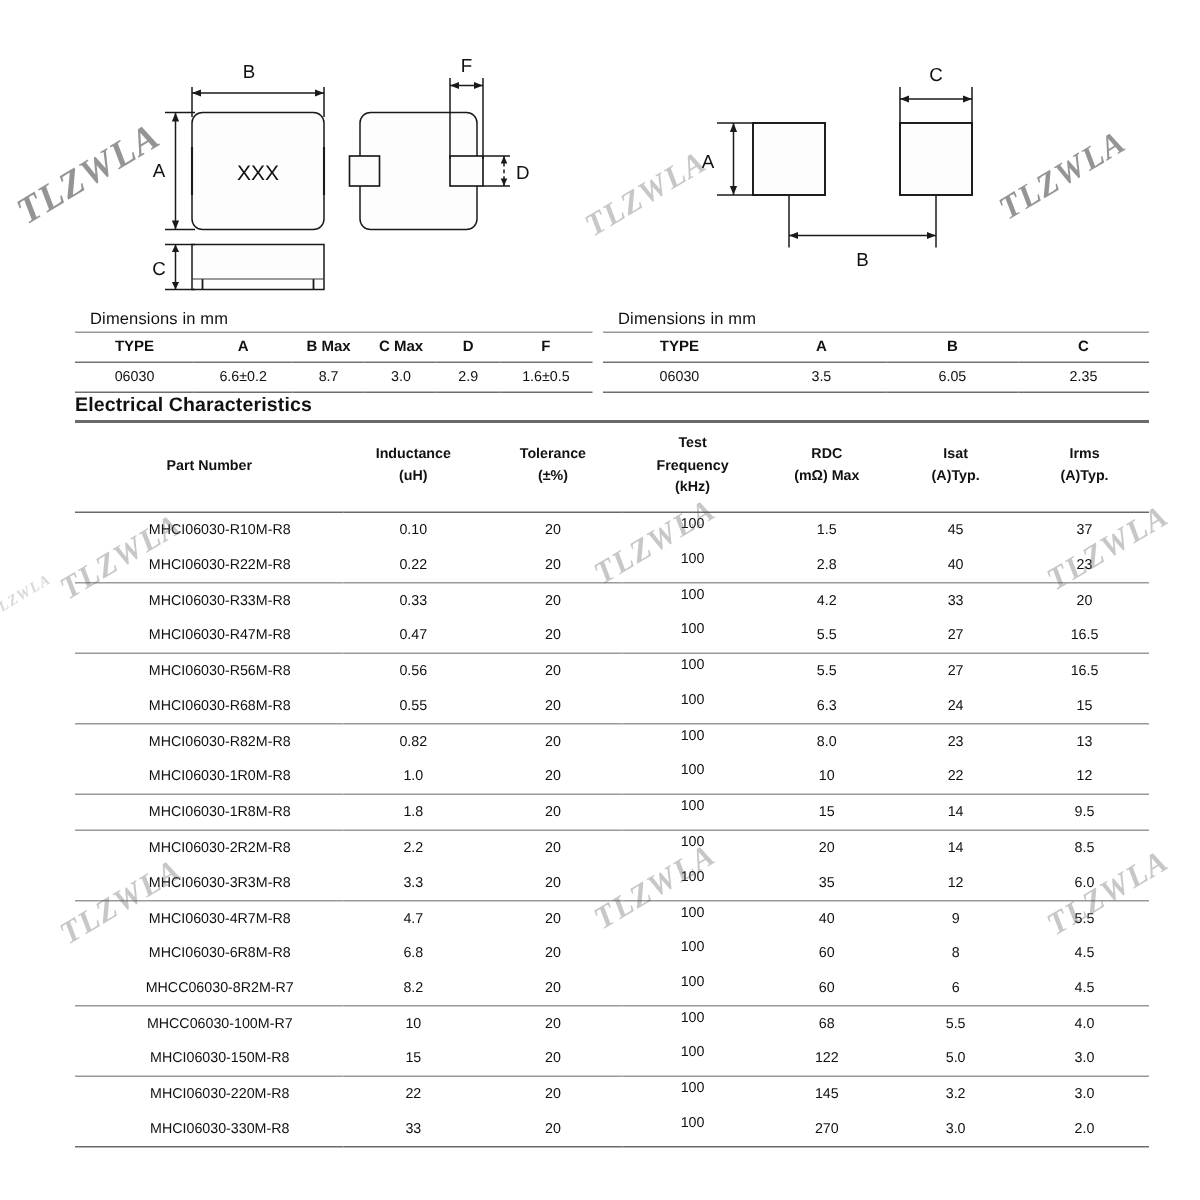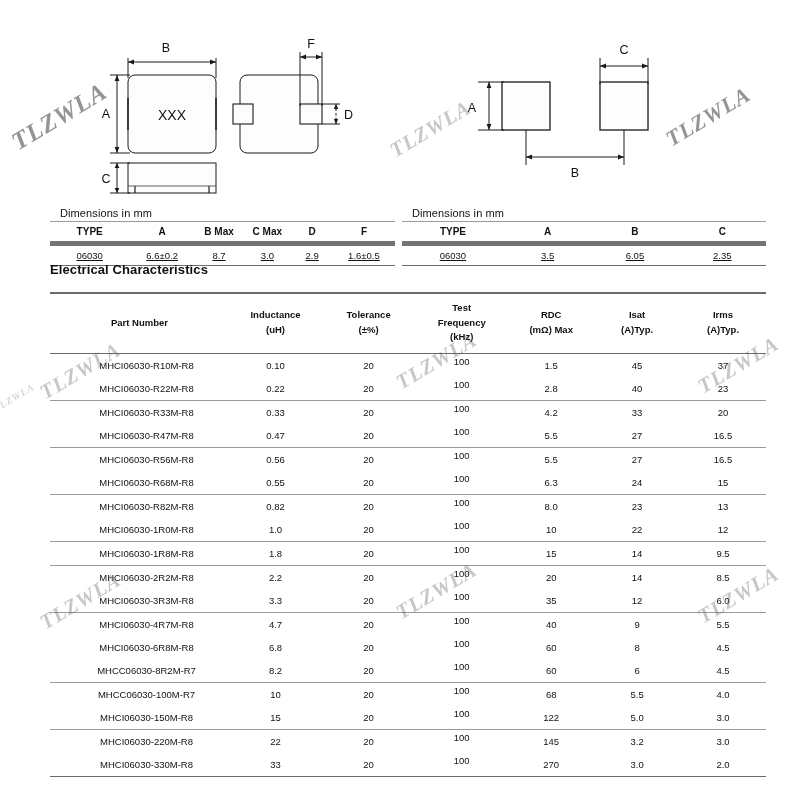--- a/index.html
+++ b/index.html
@@ -70,36 +70,36 @@
     width: 100%;
     font-size: 9.5px;
   }
   table.dim th, table.dim td {
     text-align: center;
     padding: 4px 0 4px 0;
     font-weight: normal;
     white-space: nowrap;
   }
   table.dim th { font-weight: bold; font-size: 10px; }
-  table.dim tr.hdr th { border-bottom: 5px solid #737373; }
-  table.dim tr.val td { border-bottom: 1.4px solid #6e6e6e; text-decoration: underline; }
+  table.dim tr.hdr th { border-bottom: 1px solid #737373; }
+  table.dim tr.val td { border-bottom: 1.4px solid #6e6e6e; }
 
   
   #ec-section {
     position: absolute;
     left: 50px;
     top: 262px;
     width: 716px;
     z-index: 3;
   }
   #ec-title {
     font-size: 13px;
     font-weight: bold;
     letter-spacing: .1px;
-    padding-bottom: 15px;
+    padding-bottom: 3px;
     color: #111;
   }
   #ec-title-rule {
     height: 1.8px;
     background: #6a6a6a;
     margin-bottom: 0px;
   }
 
   table.ec {
     border-collapse: collapse;

